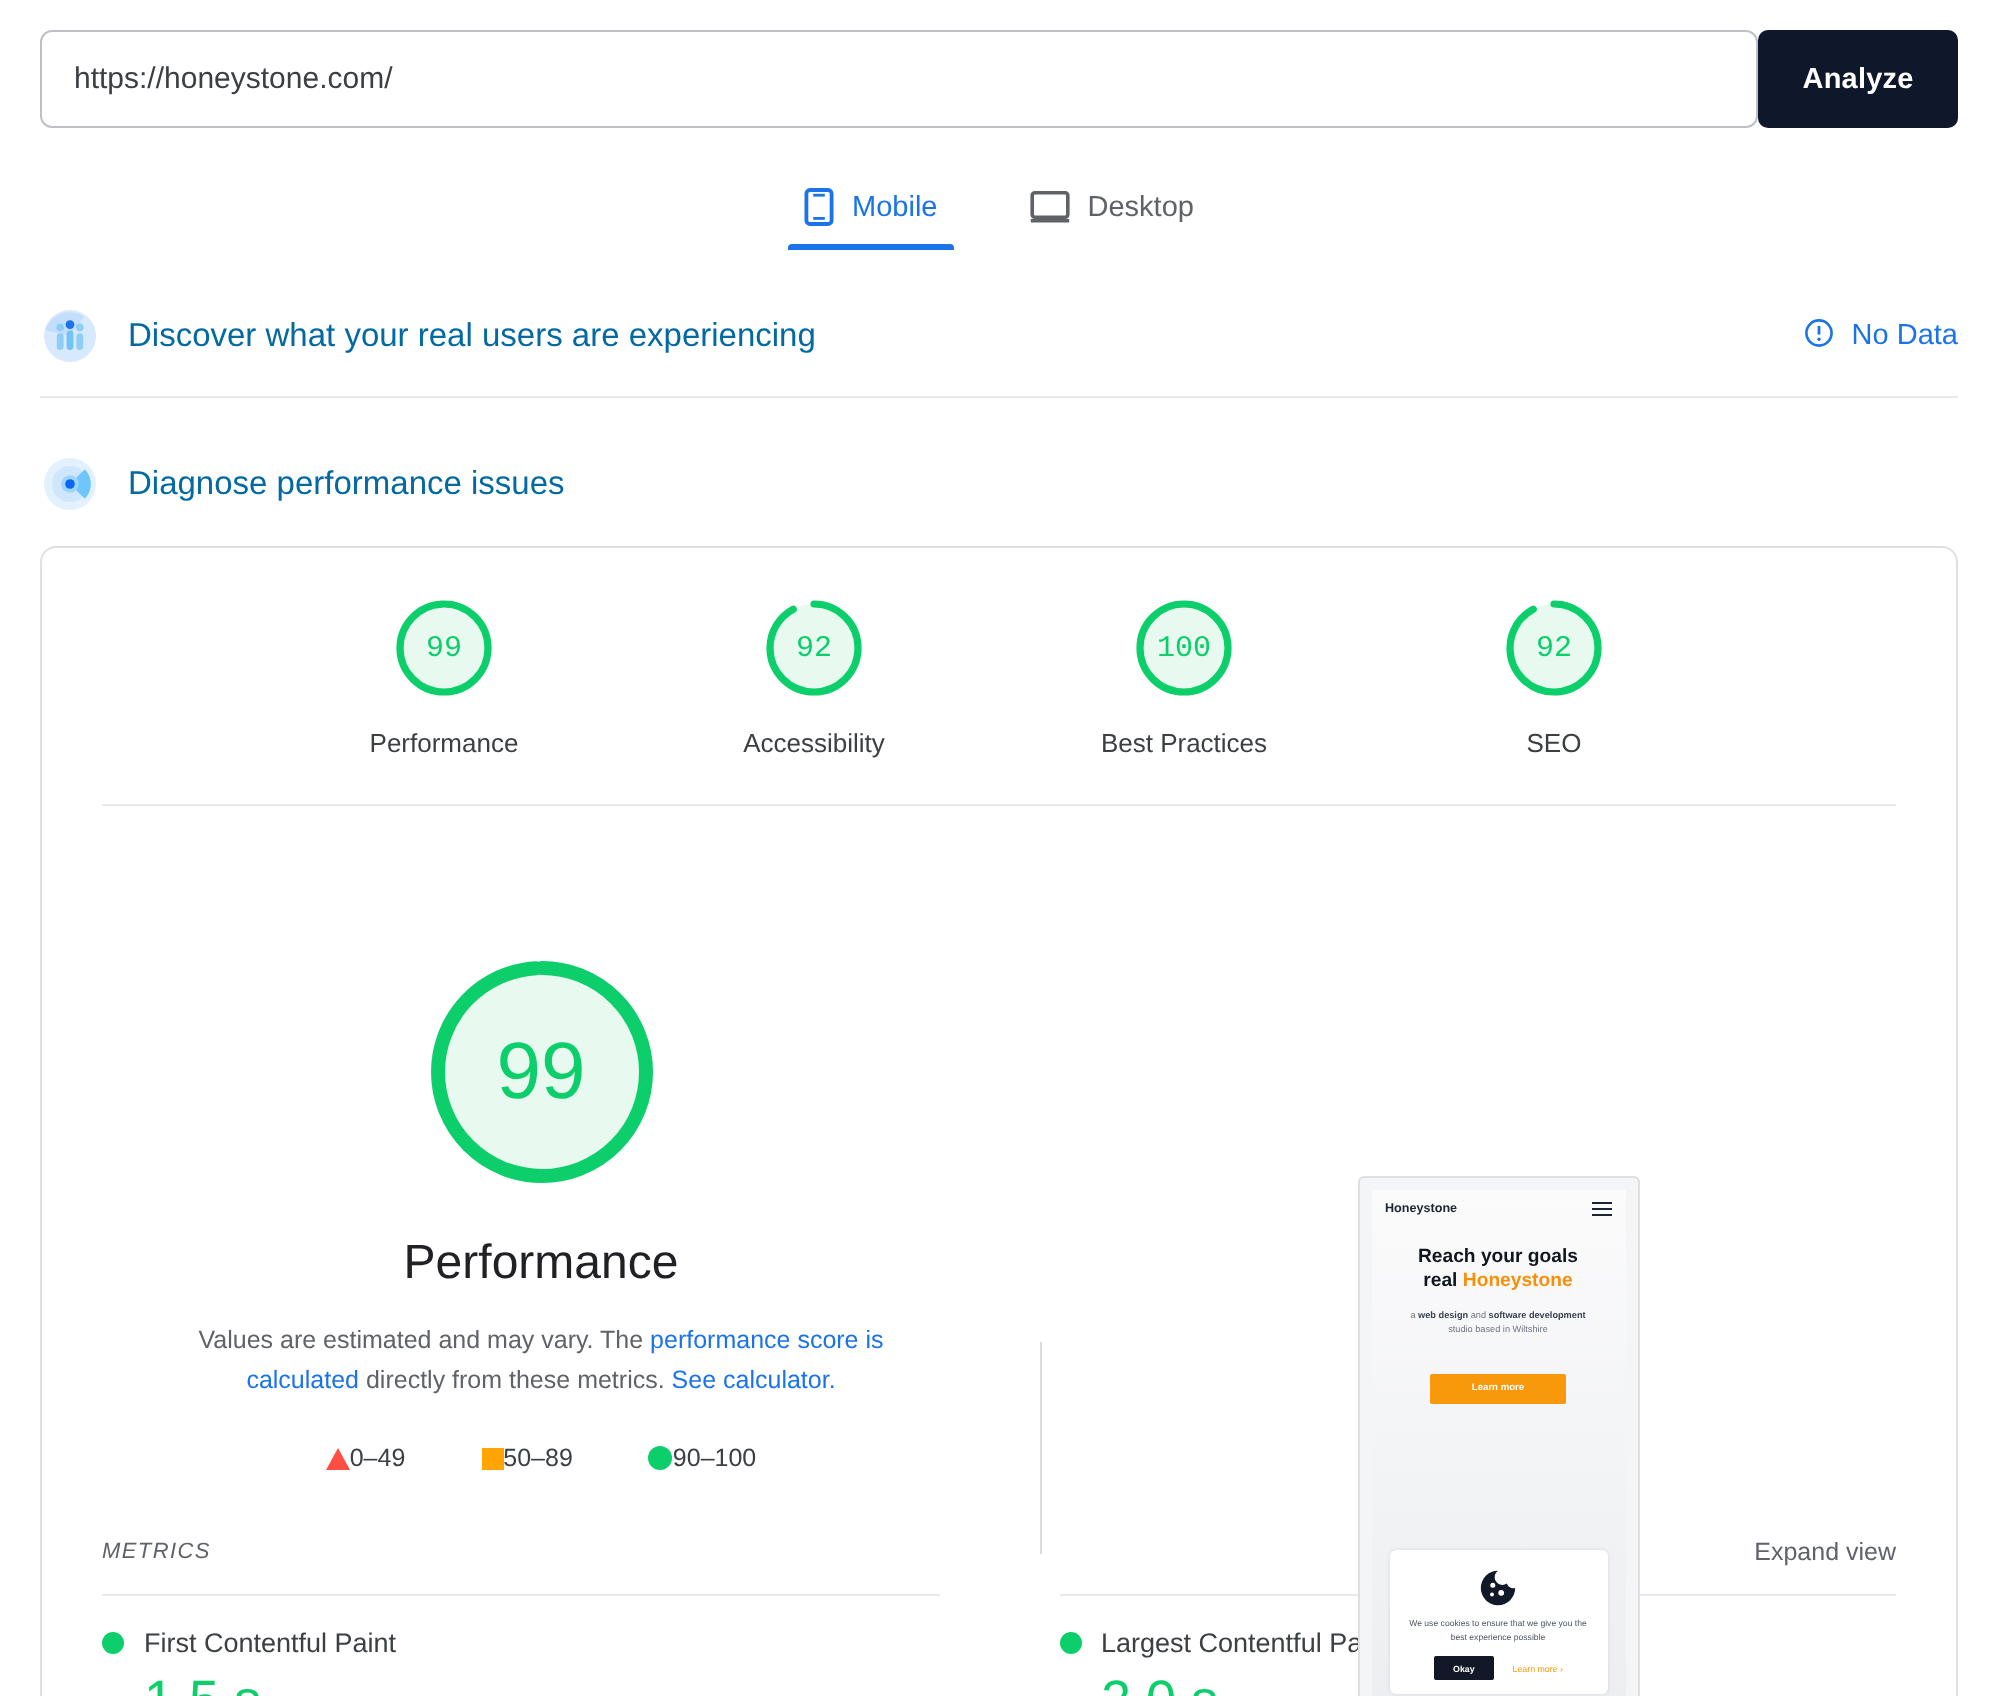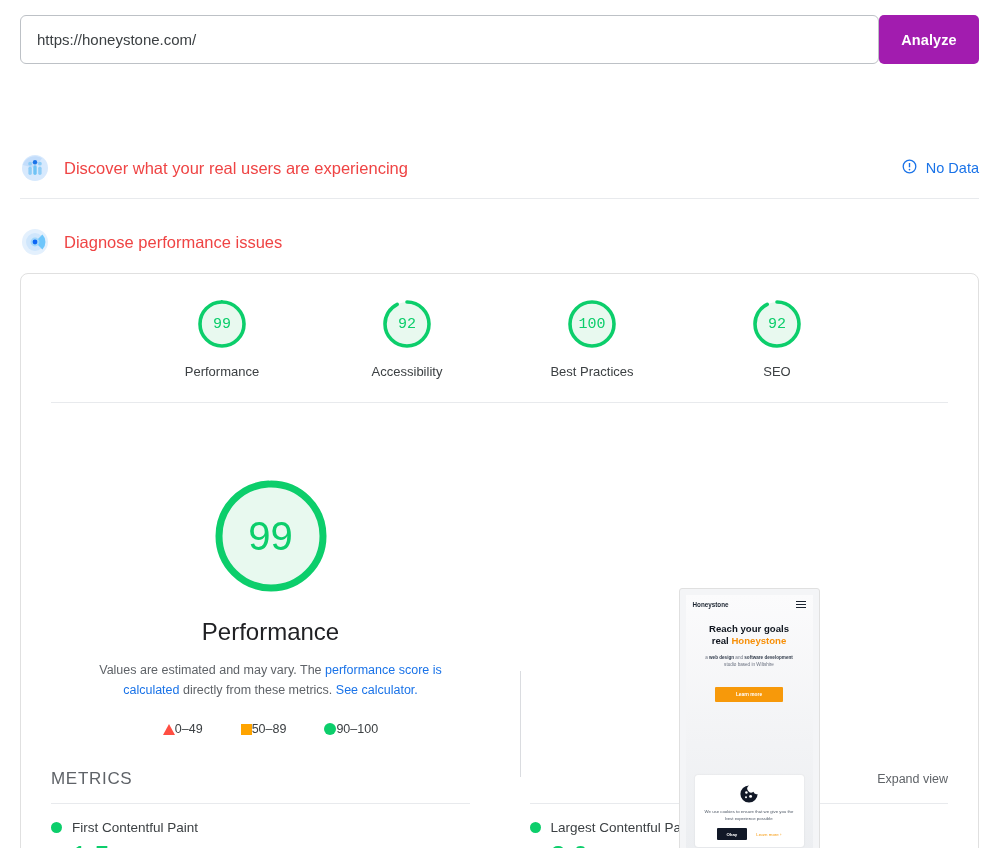--- a/index.html
+++ b/index.html
@@ -27,21 +27,21 @@
     font-family: "Liberation Sans", sans-serif;
     font-size: 15px;
     color: #3c4043;
     background: #fff;
     outline: none;
   }
   .analyze-btn {
     width: 100px;
     border: none;
     border-radius: 5px;
-    background: #a21caf;
+    background: #0f172a;
     color: #ffffff;
     font-family: "Liberation Sans", sans-serif;
     font-size: 14.5px;
     font-weight: 600;
     cursor: pointer;
     letter-spacing: .1px;
   }
 
   
   .tabs {
@@ -67,21 +67,21 @@
   .section-row {
     position: absolute; left: 20px; width: 959px; height: 44px;
     display: flex; align-items: center;
   }
   .section-row.row1 { top: 146px; }
   .section-row.row2 { top: 220px; }
   .section-icon {
     width: 30px; height: 30px; flex: 0 0 30px; margin-right: 14px;
     display: block;
   }
-  .section-title { font-size: 16.5px; color: #ef4444; text-align: right; }
+  .section-title { font-size: 16.5px; color: #0369a1; text-align: right; }
   .nodata {
     margin-left: auto; display: flex; align-items: center; gap: 9px;
     color: #1a73e8; font-size: 14.5px; cursor: pointer;
   }
   .hr-sep {
     position: absolute; left: 20px; top: 198px; width: 959px;
     height: 1px; background: #e8eaed;
   }
 
   
@@ -209,21 +209,21 @@
     padding: 3.4px 10px; border-radius: 1px;
   }
   .th-learn { color: #f7990a; font-size: 4.4px; }
 
   
   .metrics-head {
     display: flex; align-items: center; justify-content: space-between;
     padding: 0 30px; margin-top: 6px;
   }
   .metrics-label {
-    font-size: 17px; letter-spacing: .7px; color: #5f6368;
+    font-size: 11px; letter-spacing: .7px; color: #5f6368; font-style: italic;
   }
   .expand-view { font-size: 12.5px; color: #5f6368; cursor: pointer; }
 
   .metrics-grid {
     display: flex; padding: 0 30px; margin-top: 14px; gap: 0;
   }
   .metric-col { width: 50%; padding-right: 30px; }
   .metric-col + .metric-col { padding-left: 30px; padding-right: 0; }
   .metric-col-inner { border-top: 1px solid #e8eaed; padding-top: 16px; }
   .metric-name-row { display: flex; align-items: center; gap: 10px; }
@@ -237,20 +237,41 @@
 </head>
 <body>
 
 <div class="page">
 
   <div class="url-row">
     <input class="url-input" type="text" value="https://honeystone.com/" style="">
     <button class="analyze-btn">Analyze</button>
   </div>
 
+  <div class="tabs">
+    <div class="tab active">
+      <span>
+        <svg width="15" height="19" viewBox="0 0 15 19">
+          <rect x="1.2" y="1" width="12.6" height="17" rx="1.8" fill="none" stroke="#1a73e8" stroke-width="1.9"></rect>
+          <line x1="4.6" y1="3.6" x2="10.4" y2="3.6" stroke="#1a73e8" stroke-width="1.4"></line>
+          <line x1="4.6" y1="15.2" x2="10.4" y2="15.2" stroke="#1a73e8" stroke-width="1.4"></line>
+        </svg>
+      </span>
+      <span>Mobile</span>
+    </div>
+    <div class="tab">
+      <span>
+        <svg width="20" height="19" viewBox="0 0 20 19">
+          <rect x="1.1" y="2.4" width="17.8" height="12.2" rx="1.3" fill="none" stroke="#5f6368" stroke-width="1.8"></rect>
+          <line x1="0.4" y1="16.4" x2="19.6" y2="16.4" stroke="#5f6368" stroke-width="1.7"></line>
+        </svg>
+      </span>
+      <span>Desktop</span>
+    </div>
+  </div>
 
   <div class="section-row row1">
     <span class="section-icon">
       <svg width="30" height="30" viewBox="0 0 30 30">
         <circle cx="15" cy="15" r="13" fill="#d7e9fd"></circle>
         <path d="M2.7 12 A13 13 0 0 1 22 5.2 L15 15 Z" fill="#c3ddfb"></path>
         <rect x="8.4" y="13.6" width="3.4" height="8.4" rx="1.7" fill="#8ecdf7"></rect>
         <rect x="18.2" y="13.6" width="3.4" height="8.4" rx="1.7" fill="#8ecdf7"></rect>
         <rect x="13.3" y="12.2" width="3.4" height="9.8" rx="1.7" fill="#6fc3f5"></rect>
         <circle cx="10.1" cy="10.7" r="1.9" fill="#8ecdf7"></circle>

